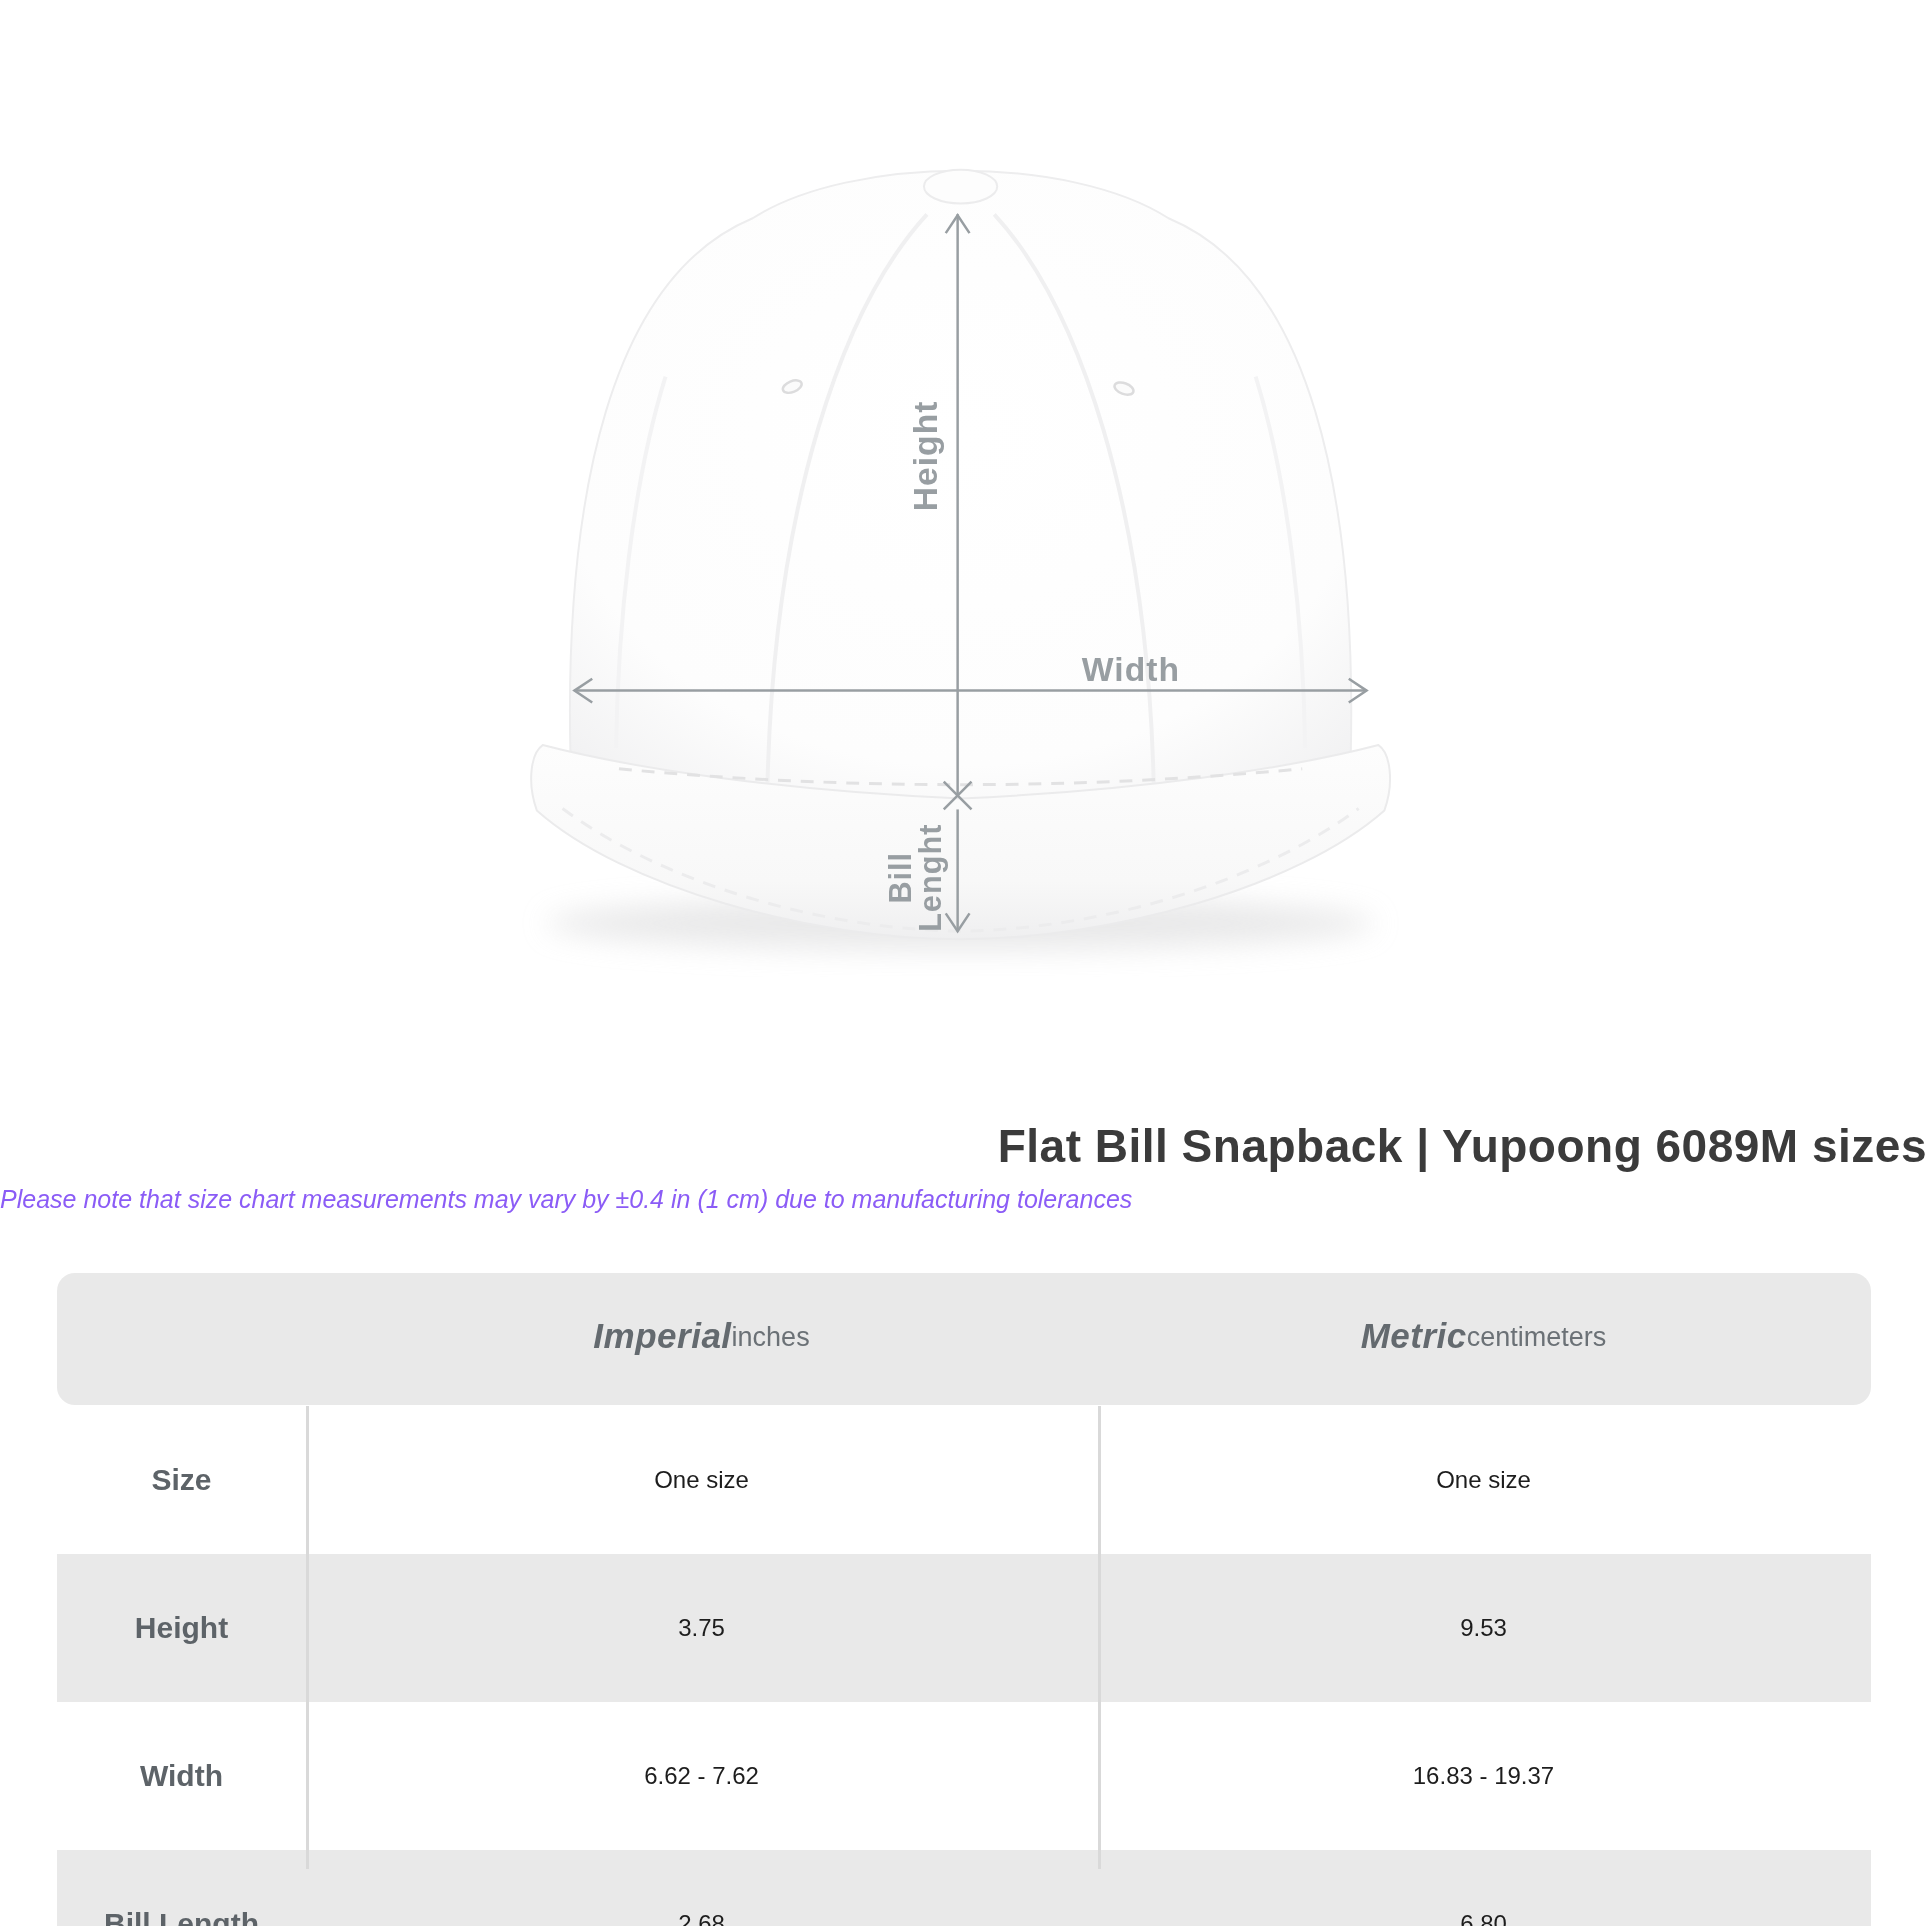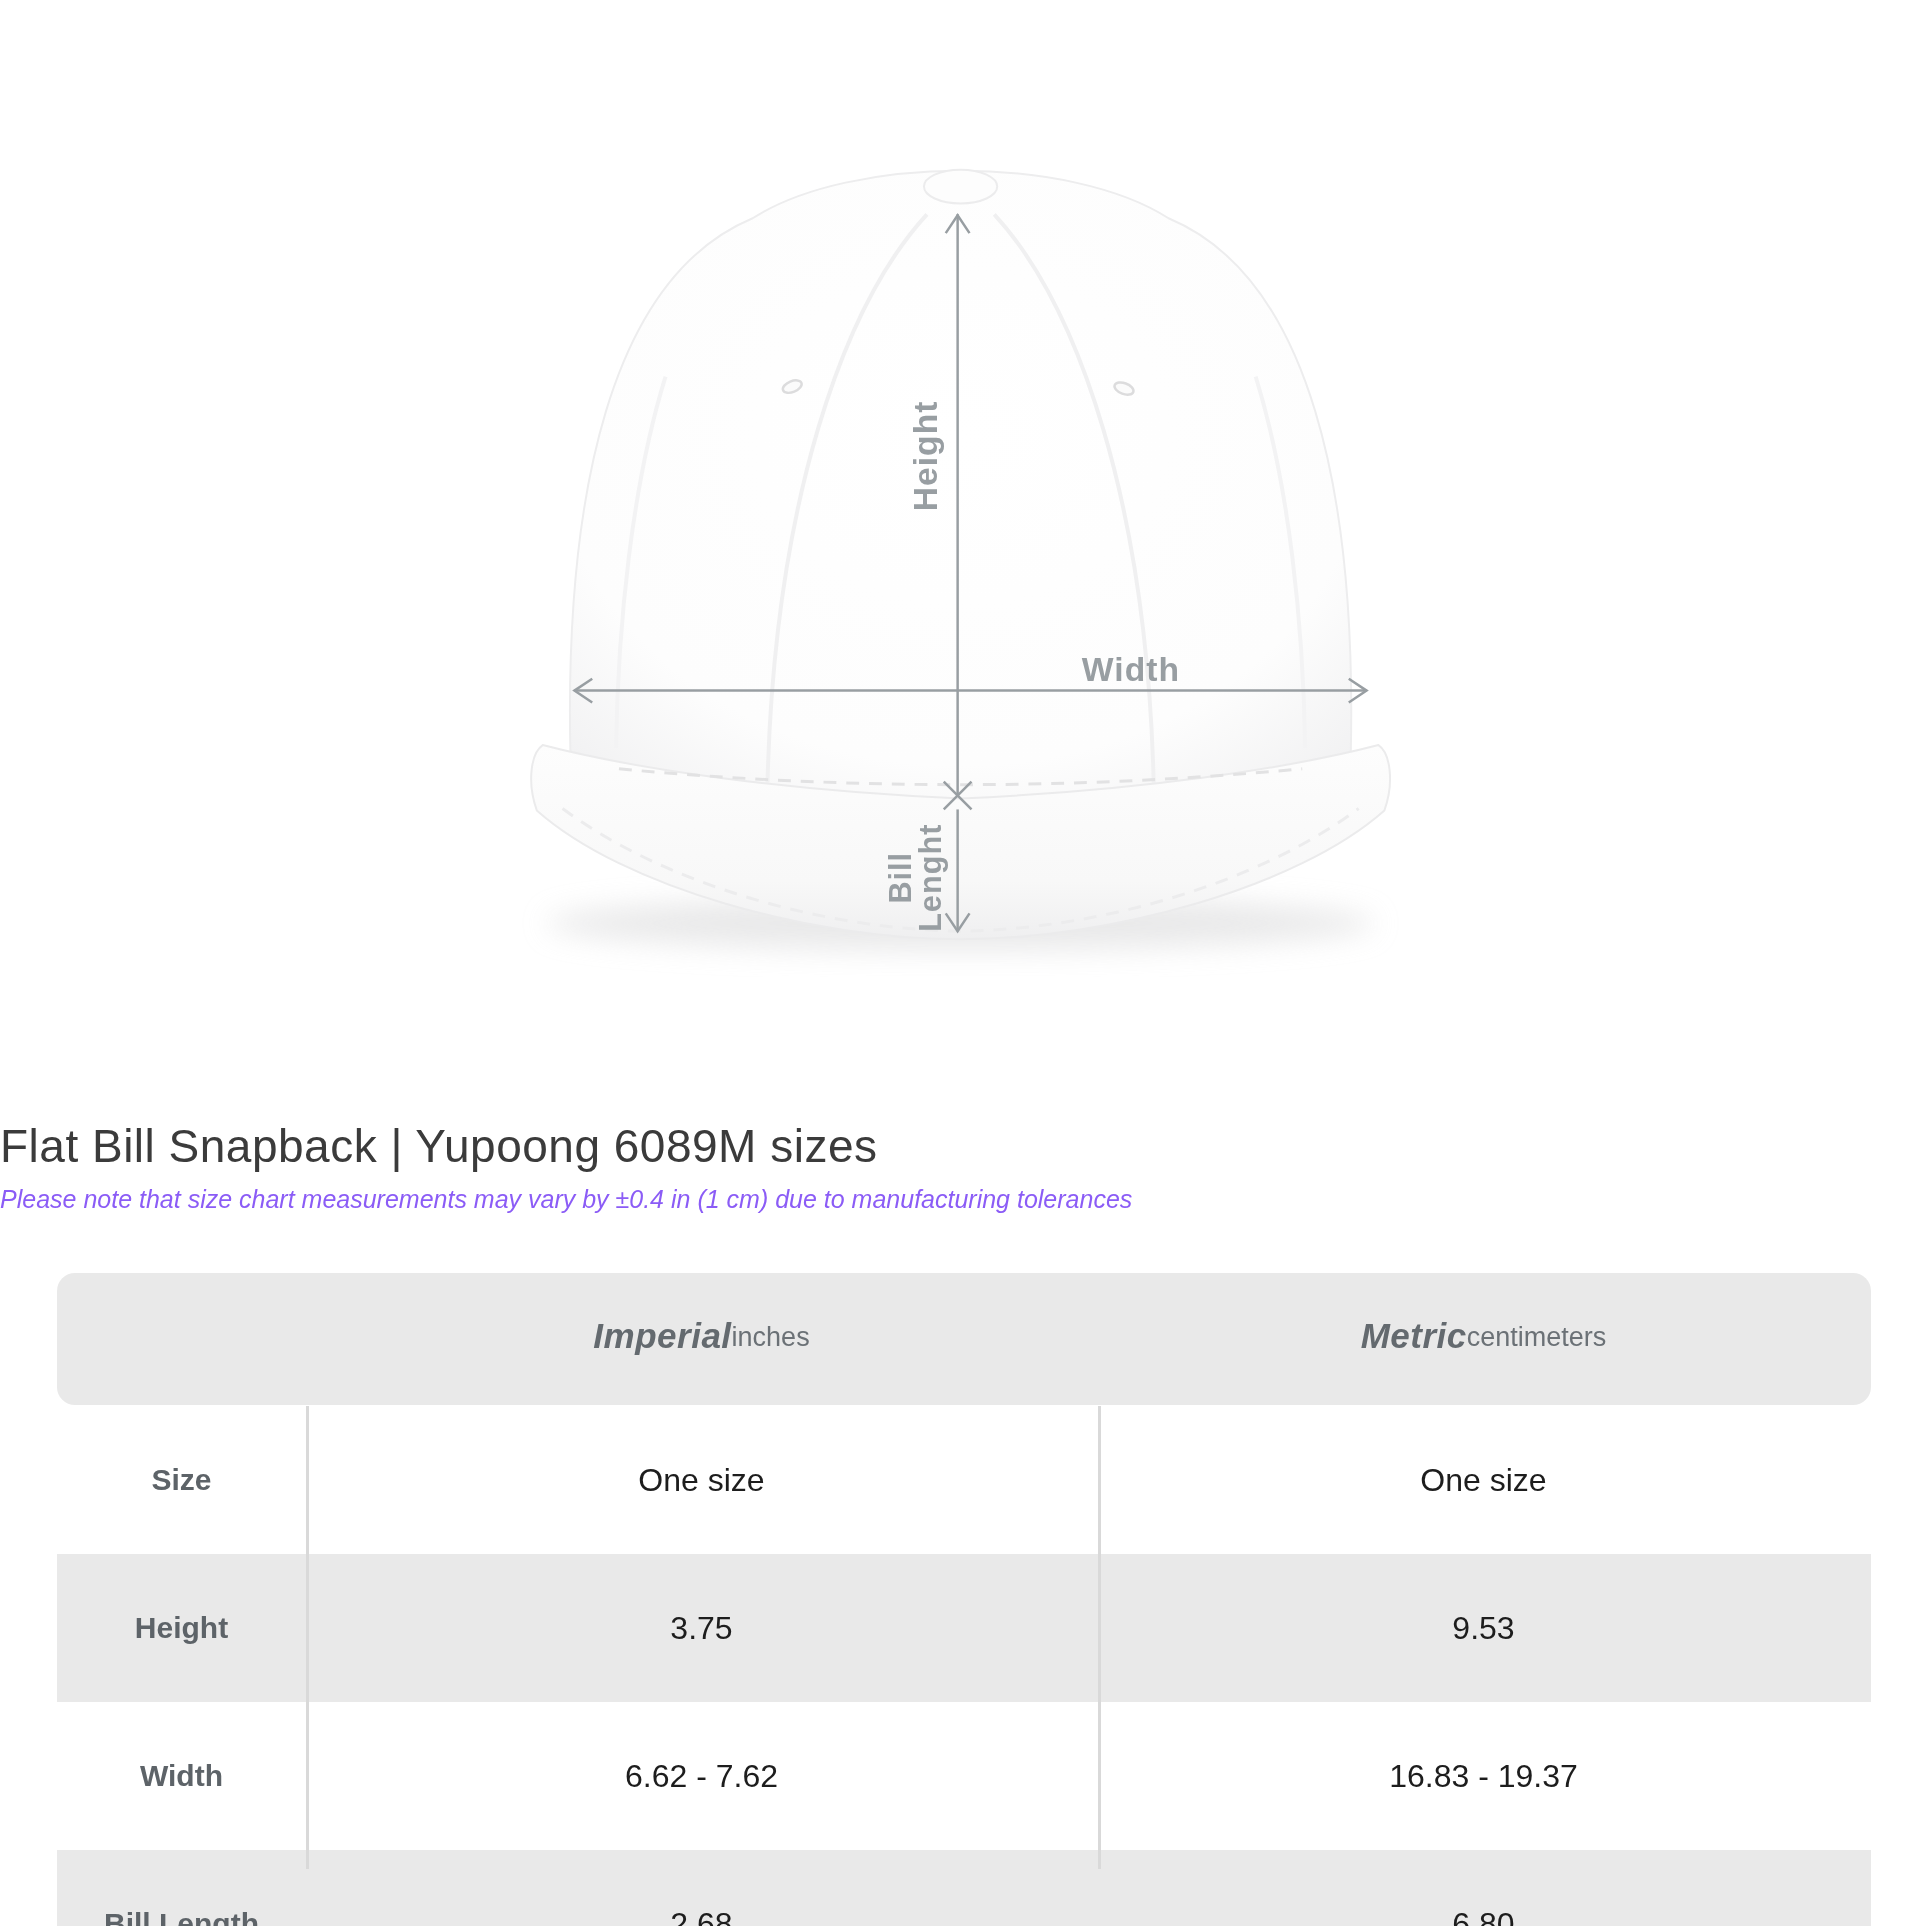--- a/index.html
+++ b/index.html
@@ -26,23 +26,23 @@
     font-weight: bold;
     fill: #989ea2;
     letter-spacing: 1px;
   }
 
   
   .title {
     position: absolute;
     left: 0; right: 0;
     top: 1119px;
-    text-align: left;
+    text-align: right;
     font-size: 46px;
-    font-weight: normal;
+    font-weight: bold;
     color: #3b3b3b;
     letter-spacing: 0.5px;
   }
   .subtitle {
     position: absolute;
     left: 0; right: 0;
     top: 1185px;
     text-align: left;
     font-style: italic;
     font-size: 25px;
@@ -106,21 +106,21 @@
     display: flex;
     align-items: center;
     justify-content: center;
   }
   .row-label {
     font-size: 30px;
     font-weight: bold;
     color: #5d6368;
   }
   .cell-value {
-    font-size: 32px;
+    font-size: 24px;
     color: #1d1d1d;
   }
 
   .v-divider {
     position: absolute;
     top: 133px;
     width: 3px;
     height: 463px;
     background: #d9d9d9;
   }

